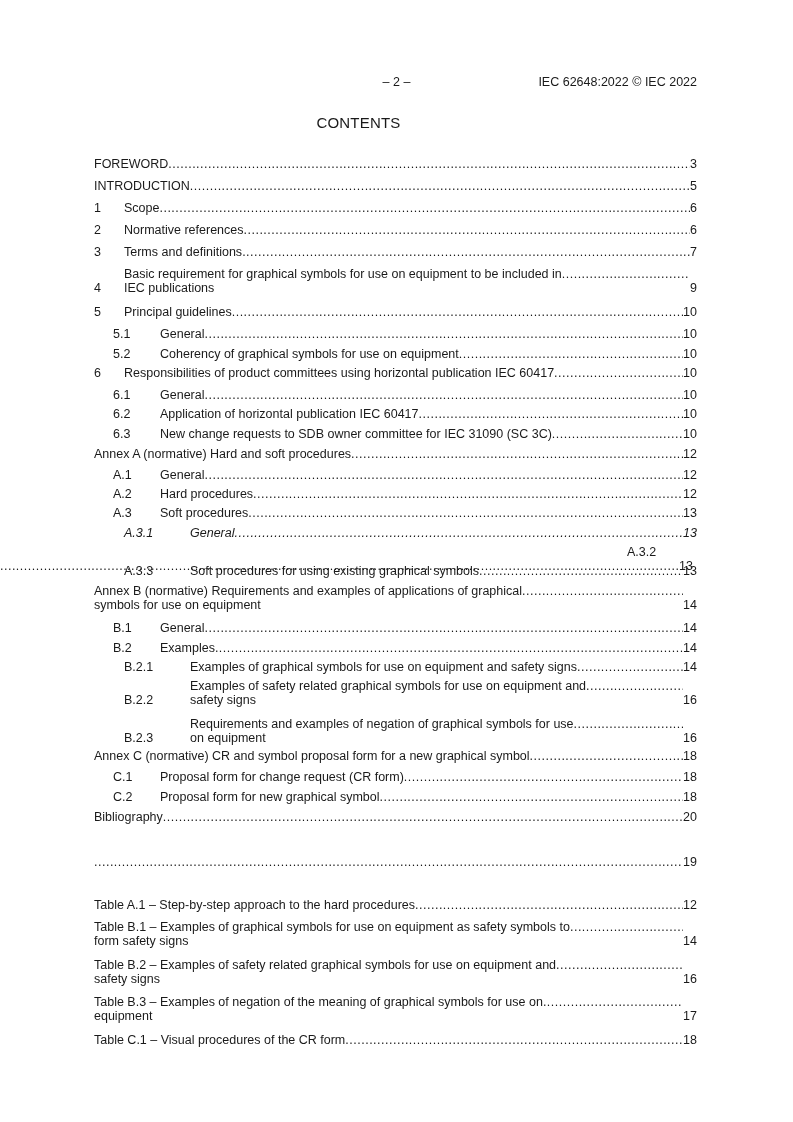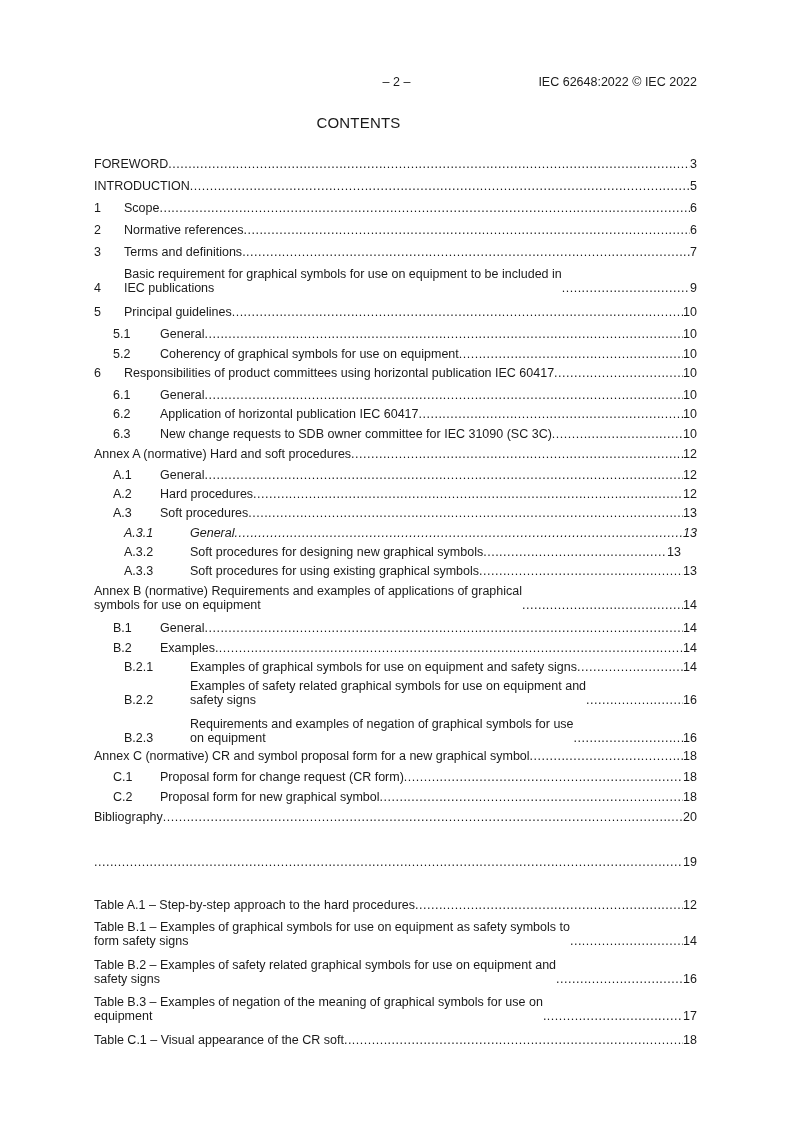--- a/index.html
+++ b/index.html
@@ -6,21 +6,21 @@
   body { width: 793px; height: 1122px; position: relative; overflow: hidden;
          font-family: "Liberation Sans", sans-serif; color: #1a1a1a; }
   .hdr { position: absolute; top: 75px; font-size: 12.5px; }
   #pagenum { left: 0; width: 793px; text-align: center; }
   #docref { right: 96px; }
   #contents-title { position: absolute; top: 114px; left: 0; width: 717px; text-align: center; font-size: 15px; letter-spacing: 0.2px; }
   #toc { position: absolute; left: 94px; width: 603px; top: 157px; font-size: 12.5px; line-height: 14px; }
   .entry { position: relative; display: flex; align-items: flex-end; }
   .entry .num { flex: 0 0 auto; white-space: nowrap; }
   .entry .body { flex: 1 1 auto; display: flex; align-items: flex-end; min-width: 0; }
-  .entry .title-wrap { flex: 1 1 auto; display: flex; align-items: flex-end; min-width: 0; overflow: hidden; }
+  .entry .title-wrap { flex: 1 1 auto; display: flex; min-width: 0; overflow: hidden; }
   .entry .title { white-space: pre-line; flex: 0 0 auto; }
   .entry .leader { flex: 1 1 auto; overflow: hidden; white-space: nowrap; letter-spacing: 0.5px; min-width: 10px; }
   .entry .leader::before { content: "................................................................................................................................................................................................................................................"; }
   .entry .page { flex: 0 0 auto; text-align: right; }
   .l1 .num { width: 30px; }
   .l2 { padding-left: 19px; }
   .l2 .num { width: 47px; }
   .l3 { padding-left: 30px; }
   .l3 .num { width: 66px; }
 </style>
@@ -206,21 +206,21 @@
     <div class="entry l3" style="position: absolute; left: 0px; right: 0px; top: 369px; box-sizing: border-box; font-style: italic;">
       <span class="num">A.3.1</span>
       <span class="body">
         <span class="title-wrap">
           <span class="title">General</span>
           <span class="leader"></span>
         </span>
         <span class="page">13</span>
       </span>
     </div>
-    <div class="entry l3" style="position: absolute; left: 0px; right: 16px; top: 388px; box-sizing: border-box;">
+    <div class="entry l3" style="position: absolute; left: 0px; right: 4px; top: 388px; box-sizing: border-box; flex-direction: column;">
       <span class="num">A.3.2</span>
       <span class="body">
         <span class="title-wrap">
           <span class="title">Soft procedures for designing new graphical symbols</span>
           <span class="leader"></span>
         </span>
         <span class="page">13</span>
       </span>
     </div>
     <div class="entry l3" style="position: absolute; left: 0px; right: 0px; top: 407px; box-sizing: border-box;">
@@ -376,19 +376,19 @@
           <span class="title">Table B.3 – Examples of negation of the meaning of graphical symbols  for use on
 equipment</span>
           <span class="leader"></span>
         </span>
         <span class="page">17</span>
       </span>
     </div>
     <div class="entry l0" style="position: absolute; left: 0px; right: 0px; top: 876px; box-sizing: border-box;">
       <span class="body">
         <span class="title-wrap">
-          <span class="title">Table C.1 – Visual appearance of the CR soft</span>
+          <span class="title">Table C.1 – Visual procedures of the CR form</span>
           <span class="leader"></span>
         </span>
         <span class="page">18</span>
       </span>
     </div>
   </div>
 
 </body></html>

